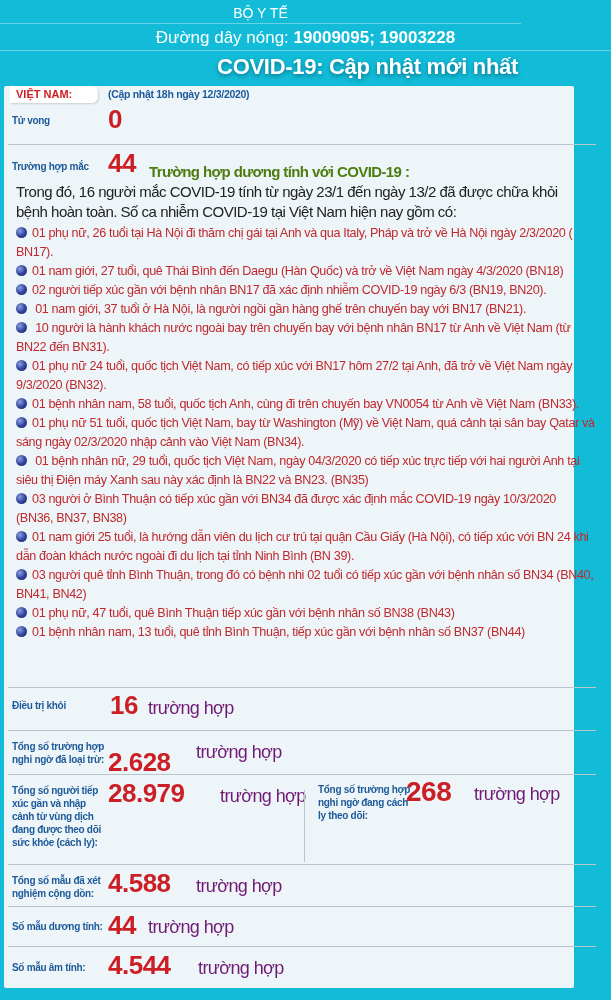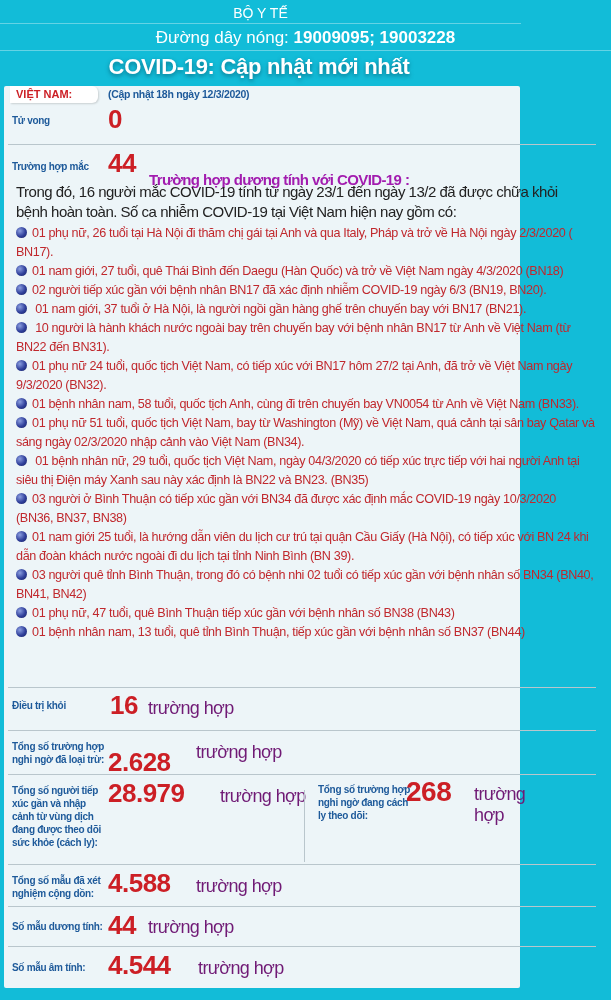--- a/index.html
+++ b/index.html
@@ -16,26 +16,26 @@
     border-bottom: 1px solid rgba(255,255,255,0.35);
   }
   .hdr-line2 {
     position: absolute; top: 25px; left: 0; width: 611px; height: 26px;
     text-align: center; color: #fff; font-size: 17px; line-height: 26px;
     border-bottom: 1px solid rgba(255,255,255,0.35);
   }
   .hdr-line2 b { font-weight: bold; }
   .hdr-title {
     position: absolute; top: 52px; left: 0; width: 518px; height: 30px;
-    text-align: center; color: #fff; font-size: 22px; font-weight: bold; line-height: 30px;
+    text-align: right; color: #fff; font-size: 22px; font-weight: bold; line-height: 30px;
     text-shadow: 0 2px 4px rgba(0,60,80,0.55);
     letter-spacing: -0.3px;
   }
   .panel {
-    position: absolute; left: 4px; top: 86px; width: 516px; height: 902px;
+    position: absolute; left: 4px; top: 86px; width: 570px; height: 902px;
     background: #edf5f8;
     border-radius: 2px;
   }
   .divider {
     position: absolute; left: 4px; width: 588px; height: 1px; background: #b9c6cc;
   }
   .label {
     position: absolute; color: #1e5a9a; font-size: 10px; font-weight: bold;
     line-height: 13px; letter-spacing: -0.3px;
   }
@@ -87,21 +87,21 @@
 <div class="panel">
   <div class="vn-tab">VIỆT NAM:</div>
   <div class="update-note">(Cập nhật 18h ngày 12/3/2020)</div>
 
   <div class="label" style="left:8px; top:28px;">Tử vong</div>
   <div class="big" style="left:104px; top:18px; font-size:26px;">0</div>
   <div class="divider" style="top:58px;"></div>
 
   <div class="label" style="left:8px; top:74px;">Trường hợp mắc</div>
   <div class="big" style="left:104px; top:62px; font-size:26px;">44</div>
-  <div style="position:absolute; left:145px; top:85px; color:#a21caf; font-size:15px; font-weight:bold; letter-spacing:-0.6px;">Trường hợp dương tính với COVID-19 :</div>
+  <div style="position:absolute; left:145px; top:77px; color:#4d7c0f; font-size:15px; font-weight:bold; letter-spacing:-0.6px;">Trường hợp dương tính với COVID-19 :</div>
 
   <div class="intro" style="top:96px;">Trong đó, 16 người mắc COVID-19 tính từ ngày 23/1 đến ngày 13/2 đã được chữa khỏi bệnh hoàn toàn. Số ca nhiễm COVID-19 tại Việt Nam hiện nay gồm có:</div>
 
   <div class="cases" style="top:138px;">
     <div class="case"><span class="bullet"></span><span>01 phụ nữ, 26 tuổi tại Hà Nội đi thăm chị gái tại Anh và qua Italy, Pháp và trở về Hà Nội ngày 2/3/2020 ( BN17).</span></div>
     <div class="case"><span class="bullet"></span><span>01 nam giới, 27 tuổi, quê Thái Bình đến Daegu (Hàn Quốc) và trở về Việt Nam ngày 4/3/2020 (BN18)</span></div>
     <div class="case"><span class="bullet"></span><span>02 người tiếp xúc gần với  bệnh nhân BN17 đã xác định nhiễm COVID-19 ngày 6/3 (BN19, BN20).</span></div>
     <div class="case"><span class="bullet"></span><span> 01 nam giới, 37 tuổi ở Hà Nội, là người ngồi gần hàng ghế trên chuyến bay với BN17 (BN21).</span></div>
     <div class="case"><span class="bullet"></span><span> 10 người là hành khách nước ngoài bay trên chuyến bay với bệnh nhân BN17 từ Anh về Việt Nam (từ BN22 đến BN31).</span></div>
     <div class="case"><span class="bullet"></span><span>01 phụ nữ 24 tuổi, quốc tịch Việt Nam, có tiếp xúc với BN17 hôm 27/2 tại Anh, đã trở về Việt Nam ngày 9/3/2020 (BN32).</span></div>

